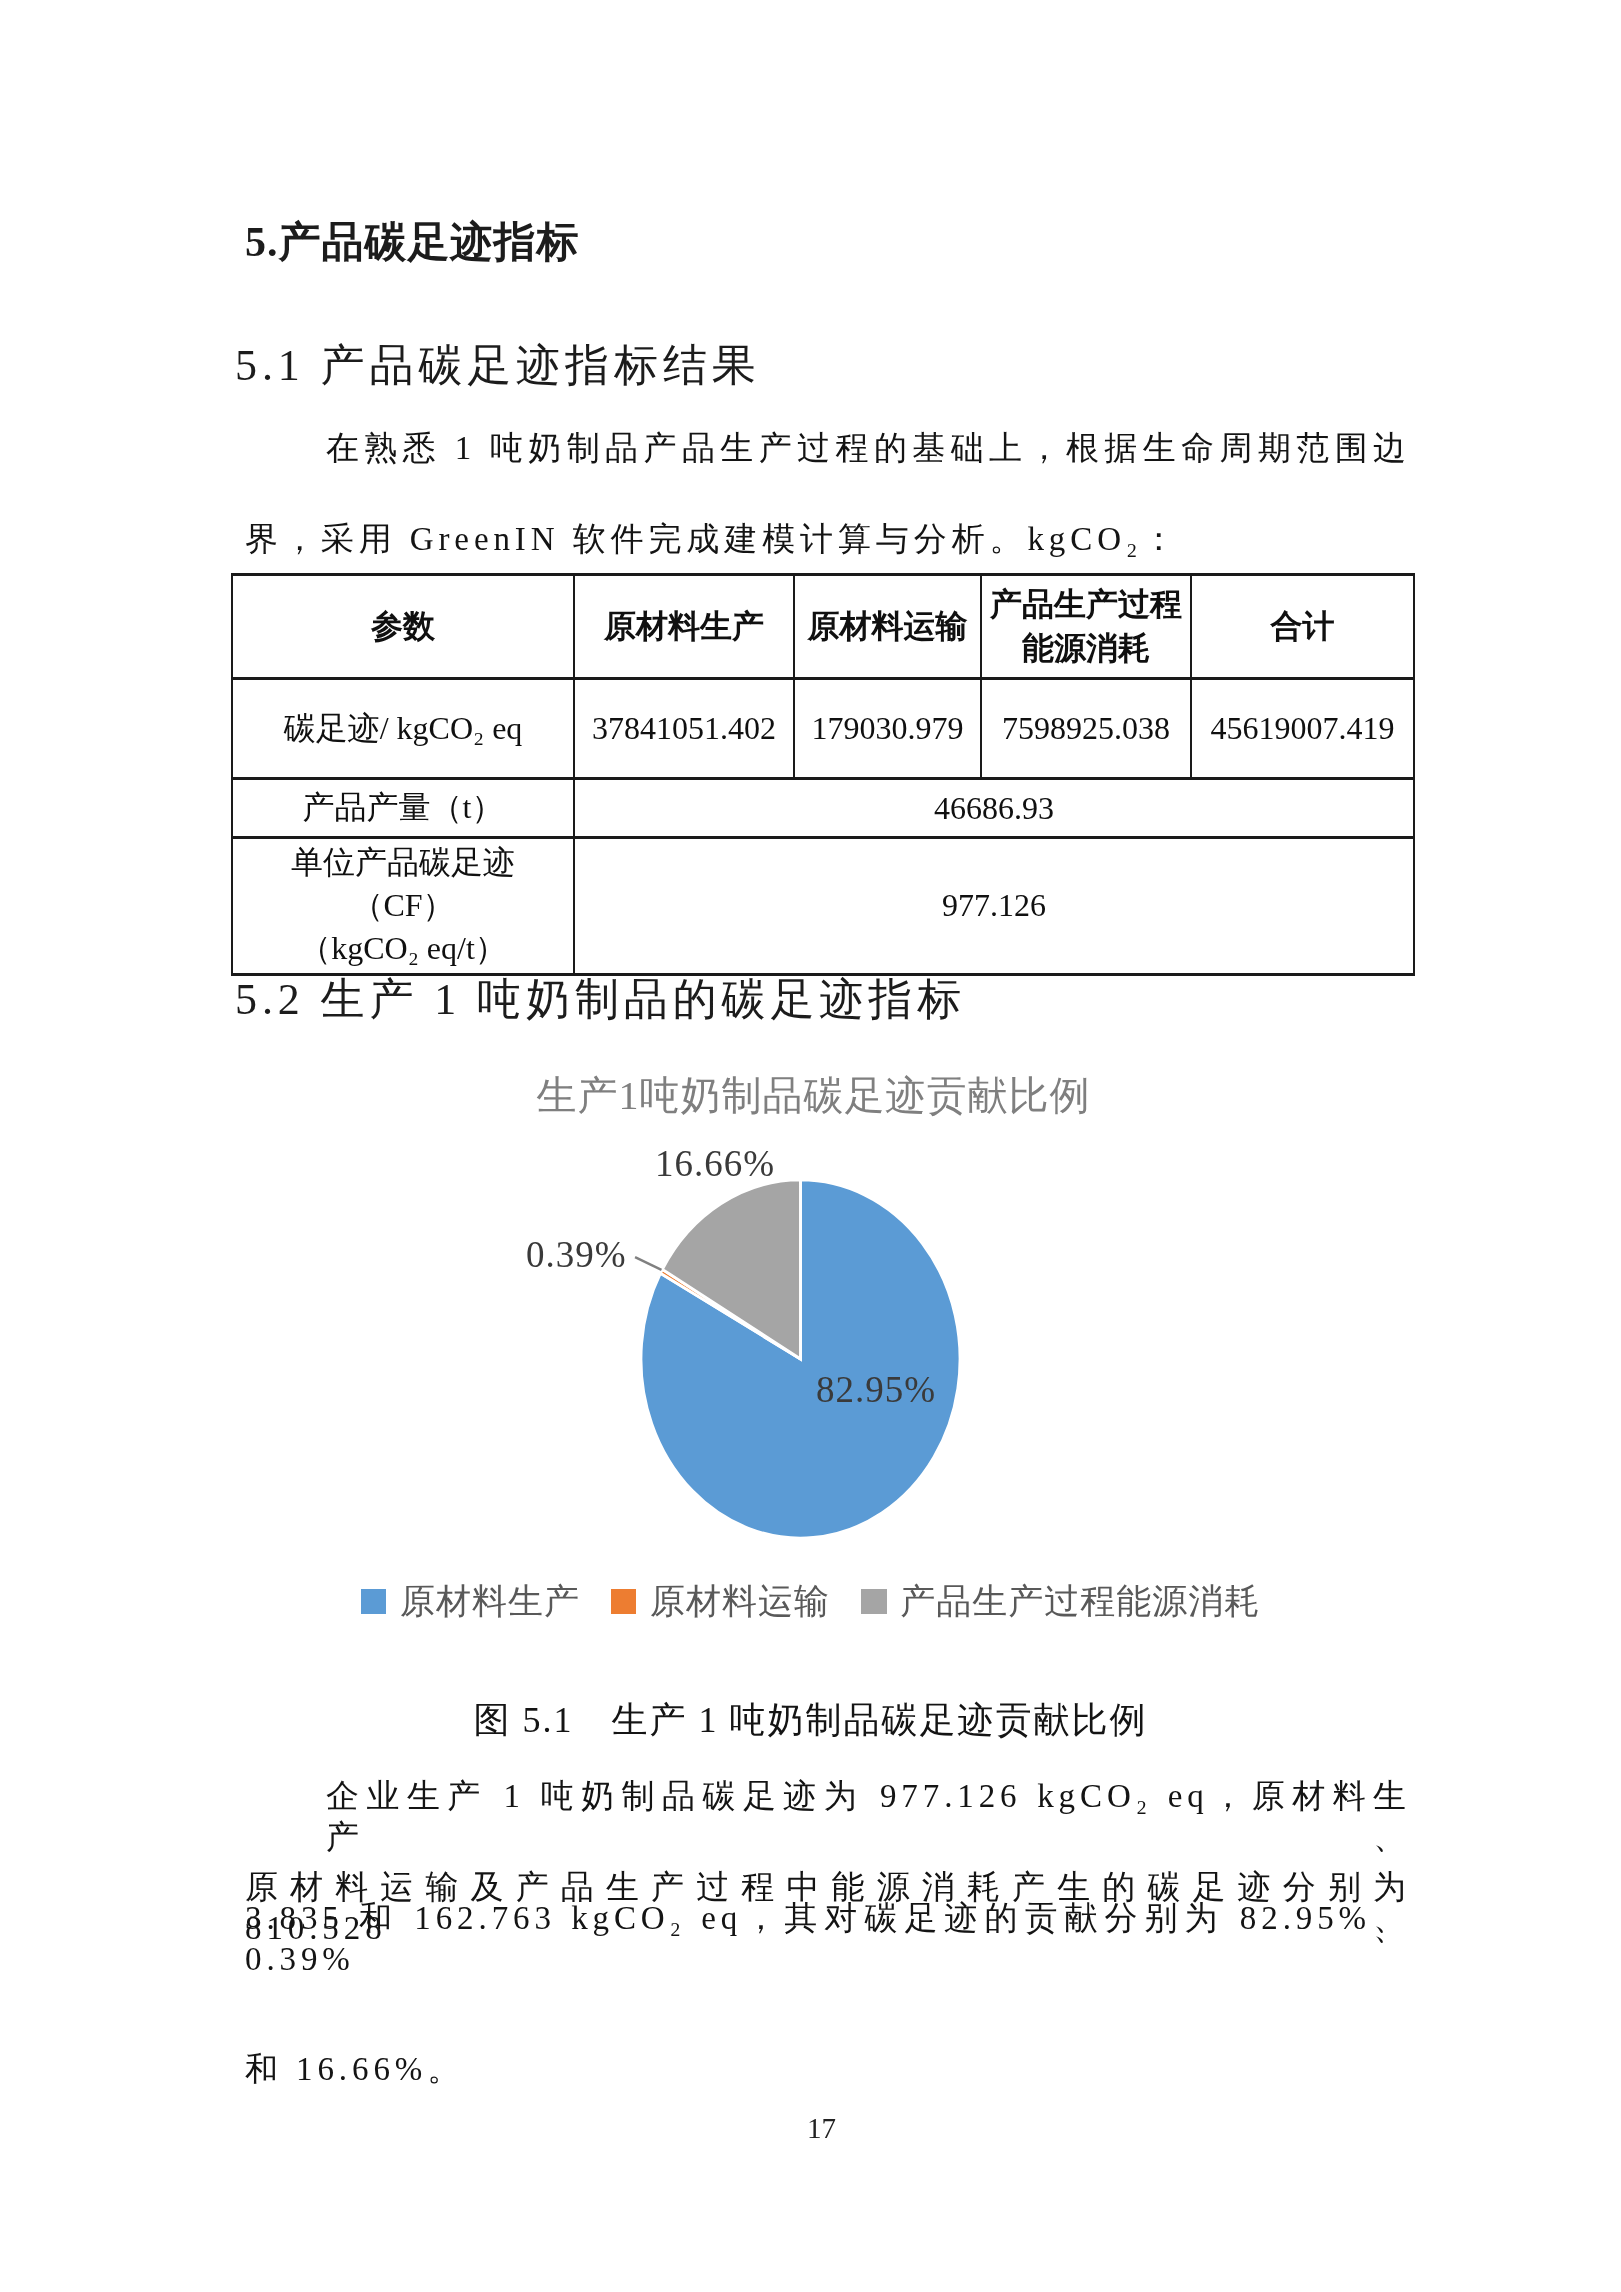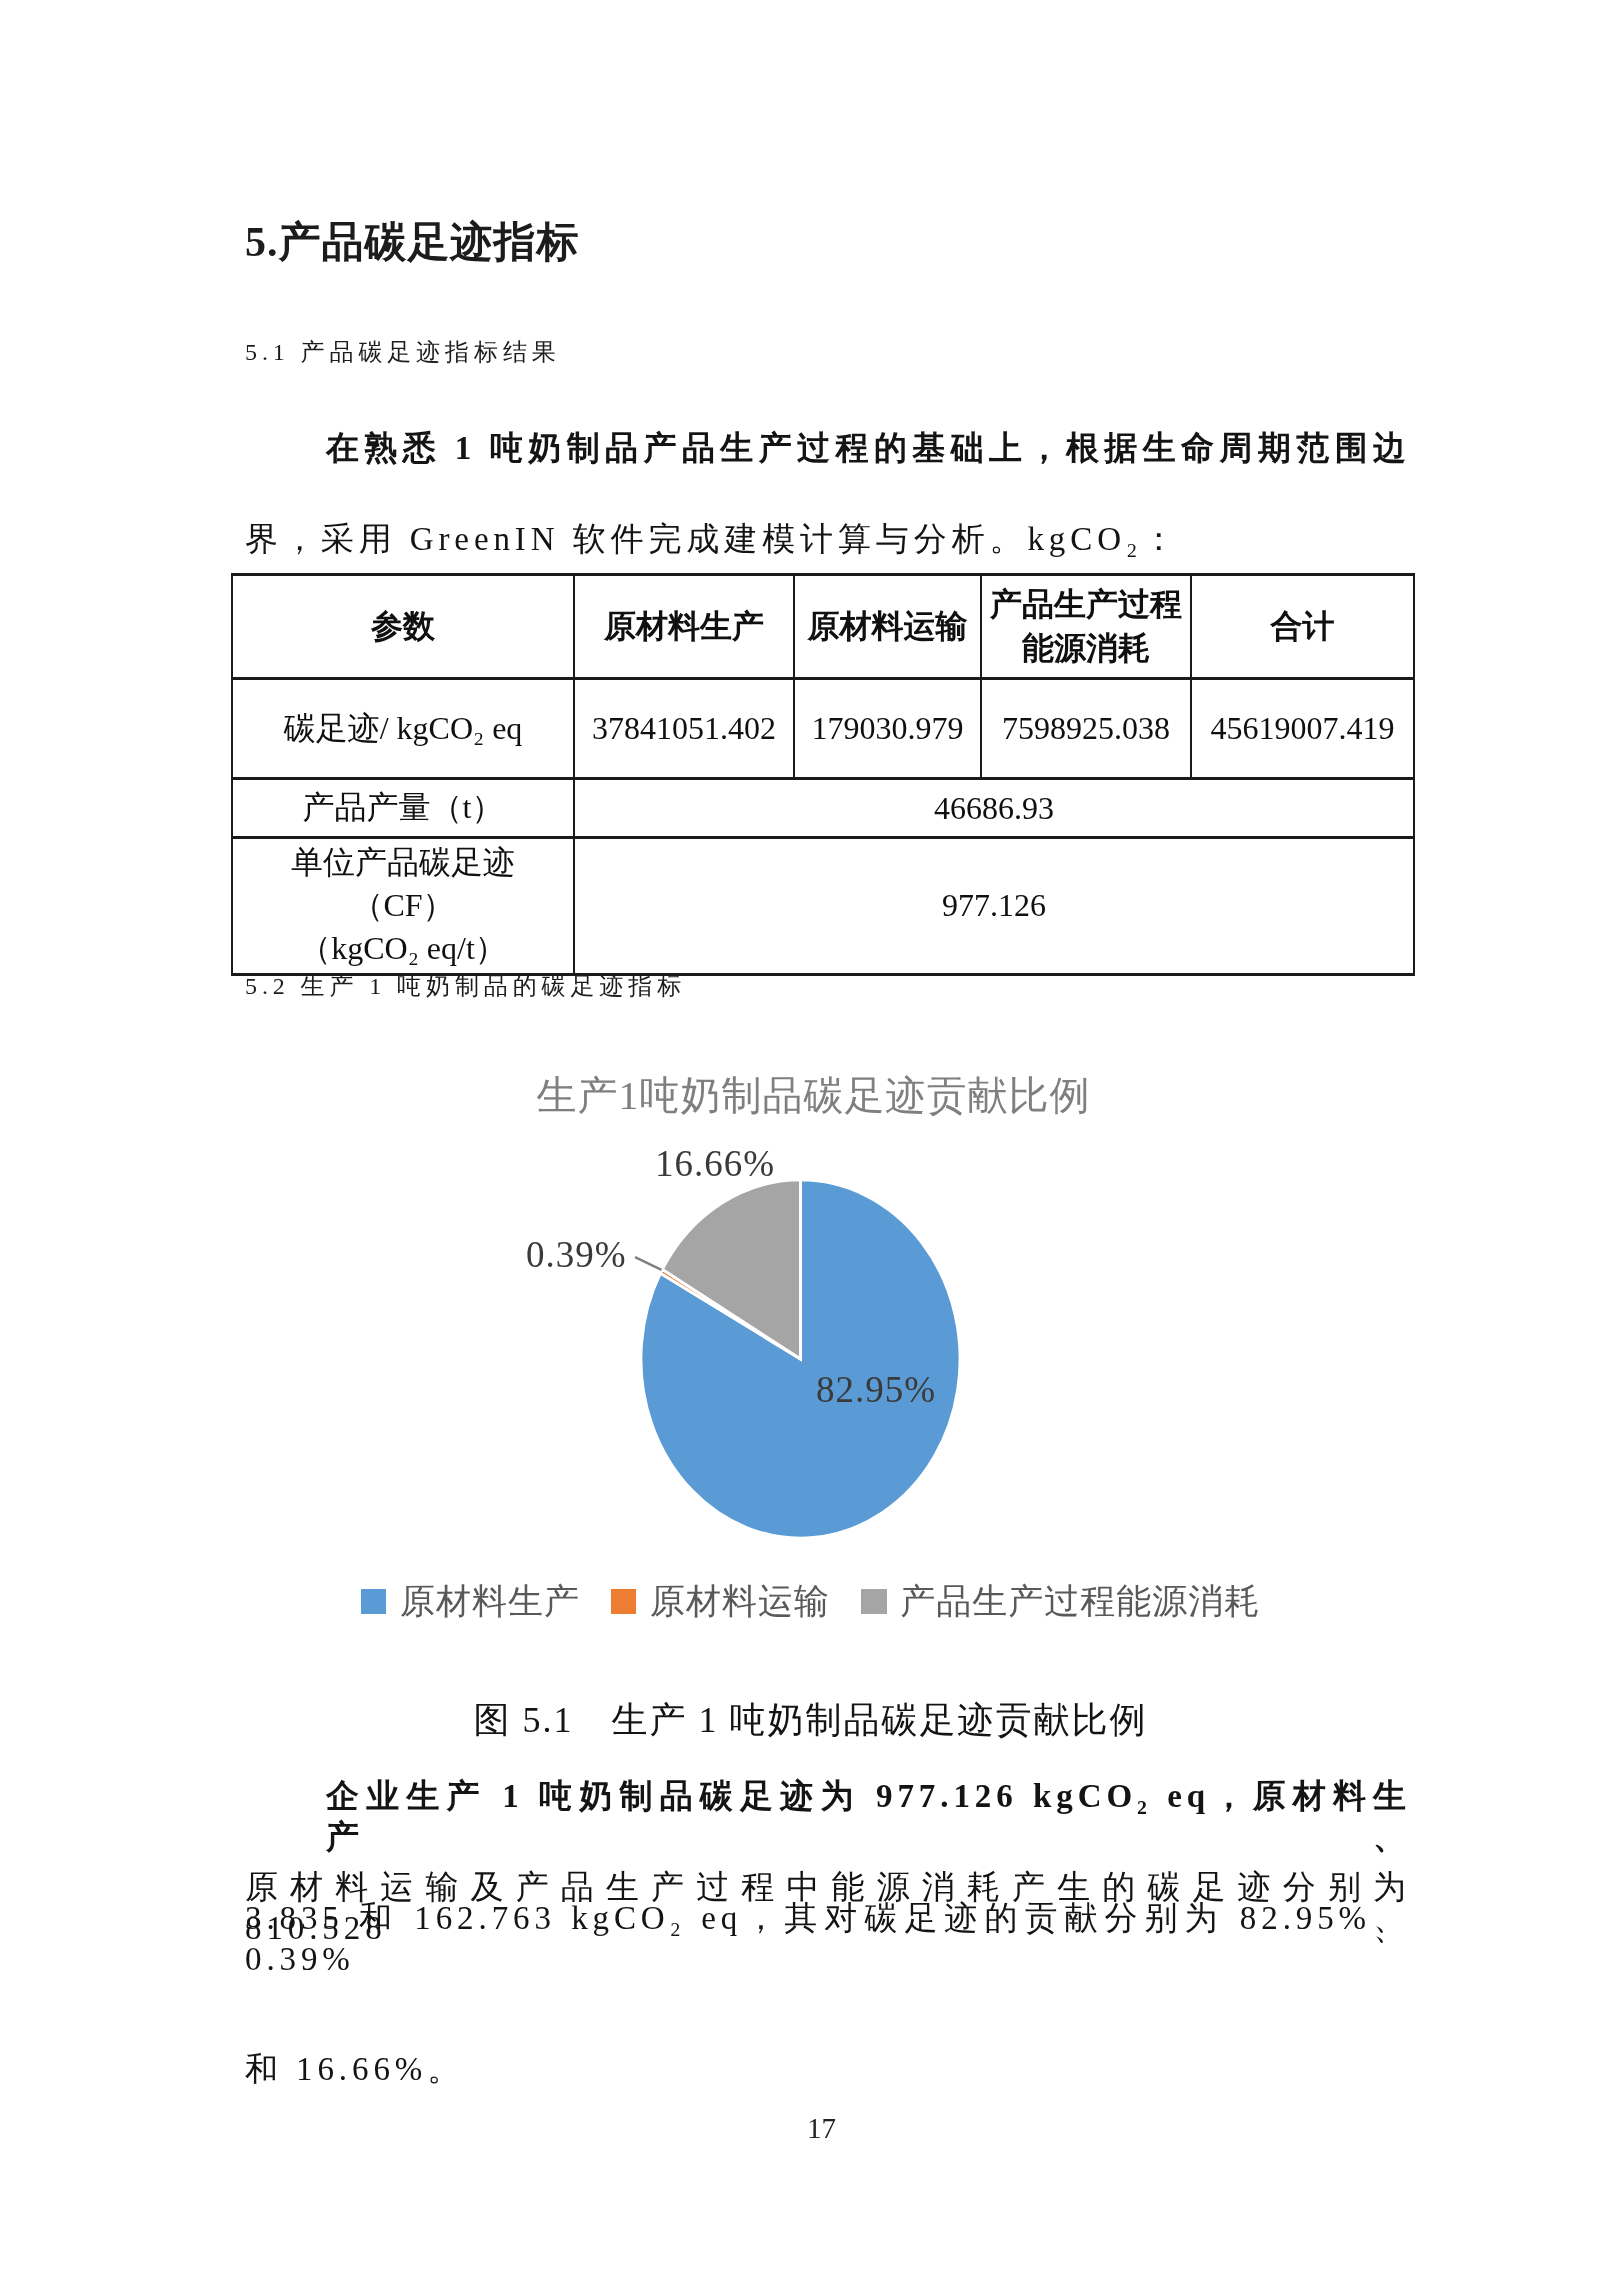--- a/index.html
+++ b/index.html
@@ -11,32 +11,32 @@
     color:#1c1c1c;
     overflow:hidden;
   }
   .abs{position:absolute;}
   .h-main{
     left:245px;top:214px;
     font-size:42px;font-weight:700;letter-spacing:1px;
     margin:0;
   }
   .h-sub{
-    left:245px;
-    font-size:24px;font-weight:400;letter-spacing:4.9px;text-align:right;
+    left:235px;
+    font-size:44px;font-weight:400;letter-spacing:4.9px;text-align:right;
   }
   .s51{top:336px;}
   .s52{top:970px;}
   .bline{
     left:245px;width:1166px;
     font-size:33px;letter-spacing:4.9px;line-height:1.25;
     color:#141414;
   }
   .j{text-align:justify;text-align-last:justify;}
-  .indent{left:326px;width:1085px;font-weight:bold;}
+  .indent{left:326px;width:1085px;}
 
   
   .dtable{
     left:231px;top:573px;width:1182px;
     border-collapse:collapse;table-layout:fixed;
     font-size:32px;color:#101010;
   }
   .dtable th,.dtable td{
     border-left:2px solid #1a1a1a;border-right:2px solid #1a1a1a;
     border-top:3.9px solid #1a1a1a;border-bottom:3.9px solid #1a1a1a;

